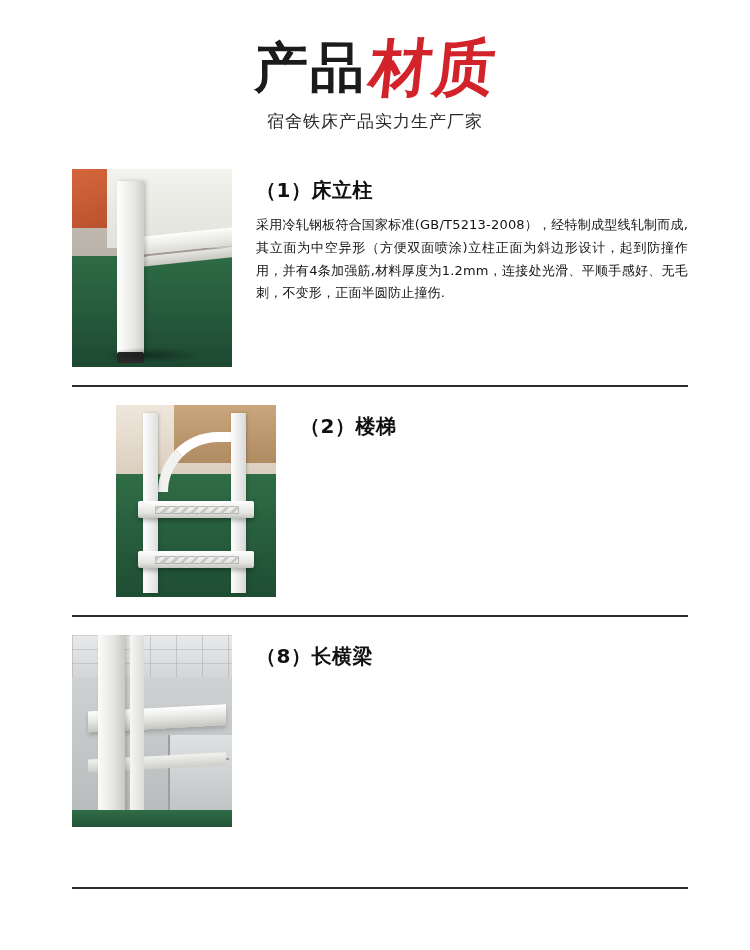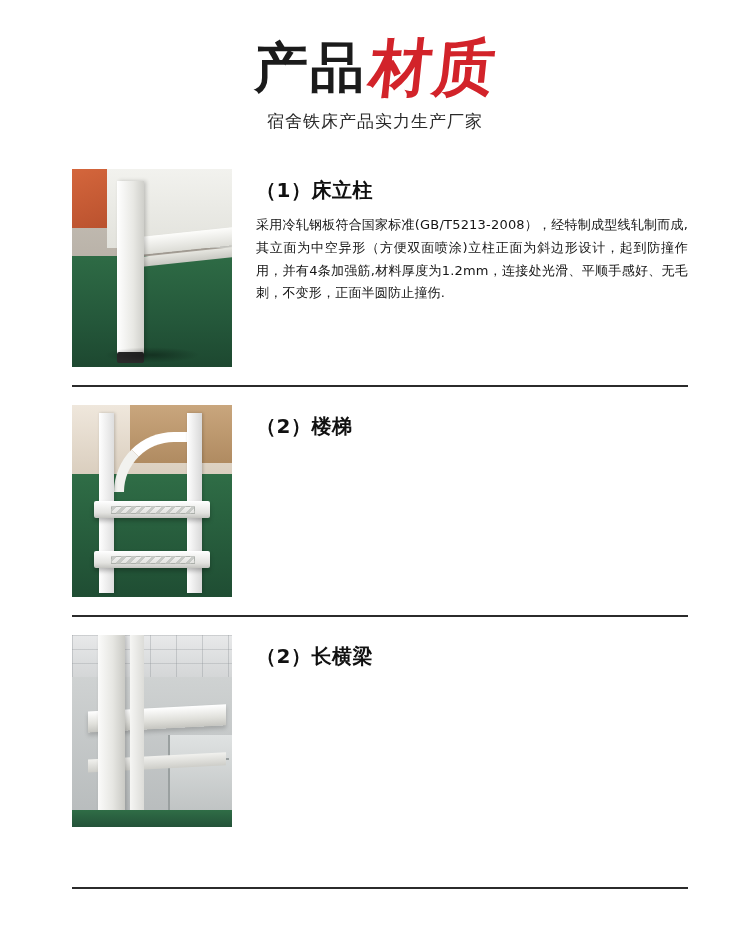--- a/index.html
+++ b/index.html
@@ -59,21 +59,21 @@
     font-family: Liberation Mono, monospace;
   }
 
   
   .section {
     display: flex;
     padding: 0 62px 0 72px;
     box-sizing: border-box;
   }
   .sec1 { margin-top: 36px; }
-  .sec2 { margin-top: 18px; }
+  .sec2 { margin-top: 18px; margin-left: 44px; }
   .sec3 { margin-top: 18px; }
 
   .photo {
     width: 160px;
     height: 198px;
     flex: 0 0 160px;
     position: relative;
     overflow: hidden;
     border: 0;
   }
@@ -244,18 +244,18 @@
         <div class="p3-cab"></div>
         <div class="p3-cabline"></div>
         <div class="p3-cross"></div>
         <div class="p3-cross2"></div>
         <div class="p3-beamA"></div>
         <div class="p3-beamB"></div>
         <div class="p3-green"></div>
       </div>
     </div>
     <div class="text-col">
-      <div class="sec-title">（2）长横梁</div>
+      <div class="sec-title">（8）长横梁</div>
     </div>
   </div>
   <div class="divider thin" style="margin-top:60px"></div>
 
 </div>
 
 </body></html>

